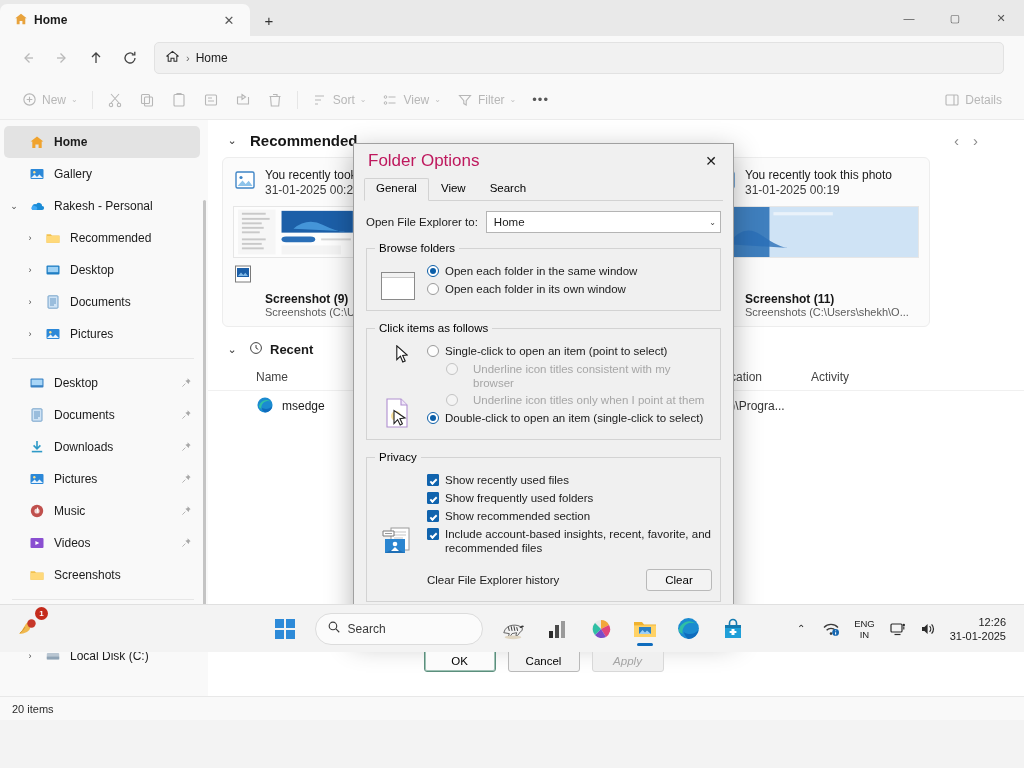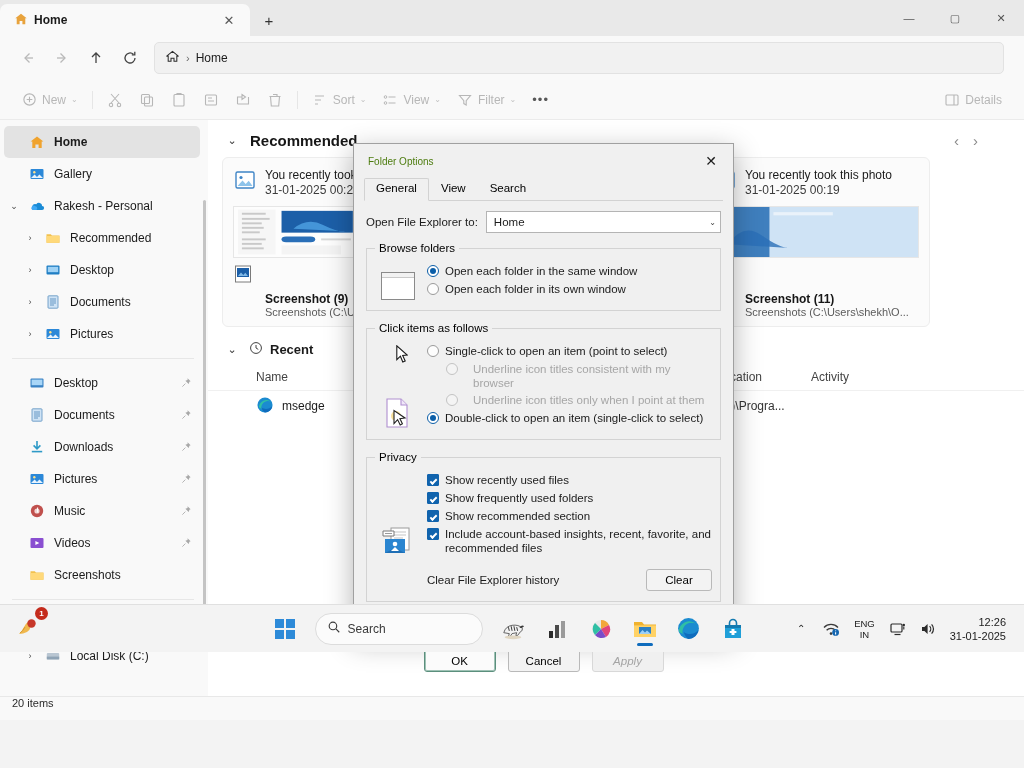--- a/index.html
+++ b/index.html
@@ -156,37 +156,37 @@
   }
   .colhead .c-name { width: 420px; }
   .colhead .c-loc { width: 135px; }
   .colhead .c-act { width: 120px; }
   .rowitem { display: flex; align-items: center; height: 30px; padding: 0 16px 0 48px; font-size: 12px; }
   .rowitem .c-name { width: 420px; display: flex; align-items: center; gap: 8px; color: #1b1b1b; }
   .rowitem .c-loc { width: 135px; color: #333; }
 
   .statusbar {
     height: 24px; border-top: 1px solid #e8e8e8; background: #f9f9f9;
-    display: flex; align-items: flex-start; padding: 0 12px; font-size: 11px; color: #2b2b2b;
+    display: flex; align-items: center; padding: 0 12px; font-size: 11px; color: #2b2b2b;
     flex: none;
   }
 
   
   .dialog {
     position: absolute; left: 353px; top: 143px; width: 381px; height: 492px;
     background: #f0f0f0; border: 1px solid #a0a0a0;
     box-shadow: 0 8px 26px rgba(0,0,0,0.30);
     display: flex; flex-direction: column;
     font-size: 11.5px;
   }
   .dlg-title {
     height: 34px; display: flex; align-items: center; padding-left: 14px;
     background: #f0f0f0; flex: none;
   }
-  .dlg-title .t { font-size: 10px; color: #4d7c0f; flex: 1; }
+  .dlg-title .t { font-size: 17px; color: #be185d; flex: 1; }
   .dlg-x {
     width: 44px; height: 30px; display: flex; align-items: center; justify-content: center;
     color: #1b1b1b; font-size: 14px;
   }
   .tabs { display: flex; padding: 0 10px; gap: 0; position: relative; flex: none; height: 23px; }
   .tabs::after {
     content: ""; position: absolute; left: 10px; right: 10px; bottom: 0;
     height: 1px; background: #d2d2d2;
   }
   .dtab {

